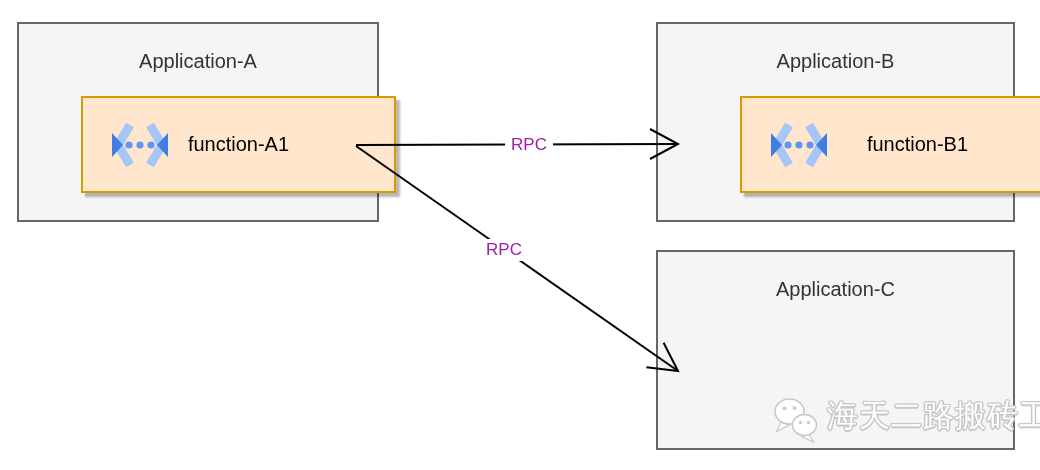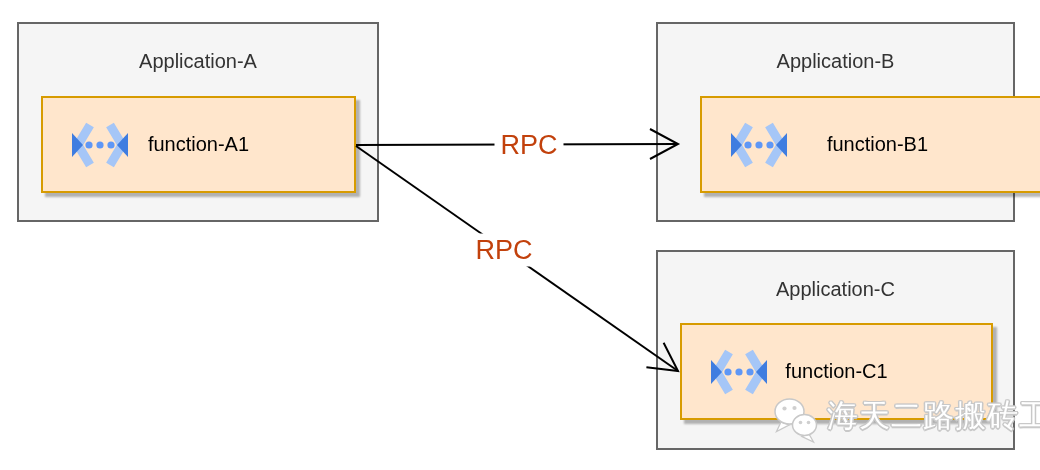--- a/index.html
+++ b/index.html
@@ -40,20 +40,21 @@
   }
   .fn-box{
     position:absolute;
     background:var(--function-fill);
     border:2px solid var(--function-border);
     box-shadow:4px 4px 2px rgba(0,0,0,0.28);
     display:flex;
     align-items:center;
     justify-content:center;
     z-index:2;
+    margin-left:40px;
   }
   #fn-a1{left:41px;top:96px;width:315px;height:97px;}
   #fn-b1{left:700px;top:96px;width:355px;height:97px;}
   #fn-c1{left:680px;top:323px;width:313px;height:97px;}
   .fn-icon{
     position:absolute;
     left:26px;
     top:50%;
     transform:translateY(-50%);
     width:62px;
@@ -68,22 +69,22 @@
     left:0;top:0;
     width:1040px;height:470px;
     pointer-events:none;
     z-index:3;
   }
   .edge-label{
     position:absolute;
     transform:translate(-50%,-50%);
     background:var(--background);
     padding:1px 6px;
-    font-size:27px;
-    color:#c2410c;
+    font-size:17px;
+    color:#a21caf;
     z-index:4;
     white-space:nowrap;
   }
   #rpc-label-1{left:529px;top:145px;}
   #rpc-label-2{left:504px;top:250px;}
   .watermark{
     position:absolute;
     left:772px;
     top:397px;
     display:flex;
@@ -138,26 +139,20 @@
         <use href="#icon-cloud-functions"></use>
       </svg>
     <span class="fn-label">function-A1</span>
   </div>
   <div class="fn-box" id="fn-b1">
     <svg class="fn-icon">
         <use href="#icon-cloud-functions"></use>
       </svg>
     <span class="fn-label">function-B1</span>
   </div>
-  <div class="fn-box" id="fn-c1">
-    <svg class="fn-icon">
-        <use href="#icon-cloud-functions"></use>
-      </svg>
-    <span class="fn-label">function-C1</span>
-  </div>
 
   <svg class="edge-layer" width="1040" height="470" viewBox="0 0 1040 470">
     <g stroke="#000000" stroke-width="2" fill="none">
       <line x1="356" y1="145" x2="678" y2="144"></line>
       <polyline points="650,129 678,144 650,159"></polyline>
     </g>
     <g stroke="#000000" stroke-width="2" fill="none">
       <line x1="356" y1="146" x2="678" y2="371"></line>
       <polyline points="646.4,367.3 678,371 663.6,342.7"></polyline>
     </g>

